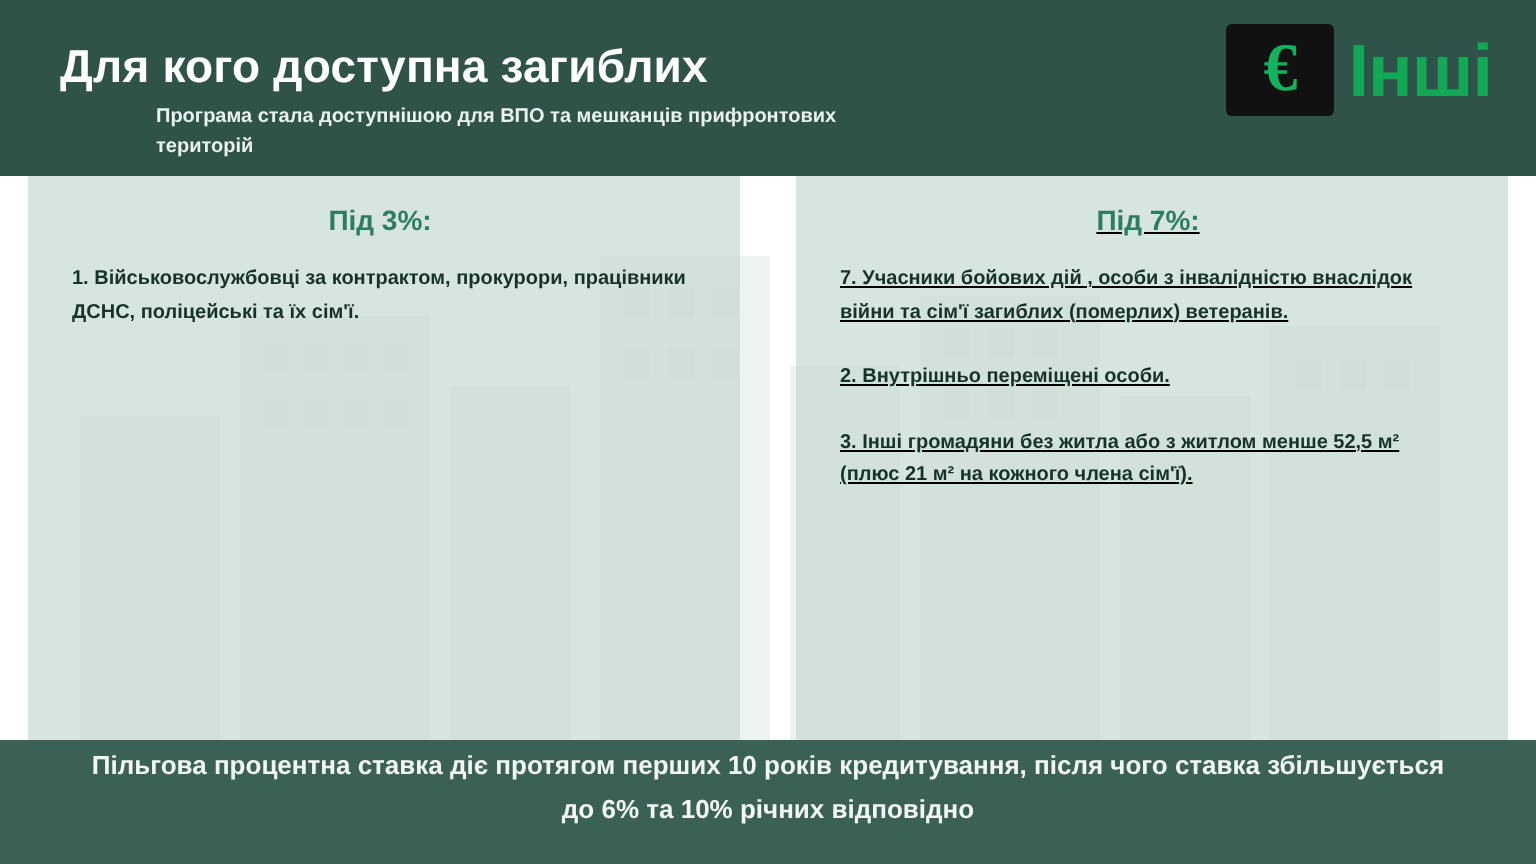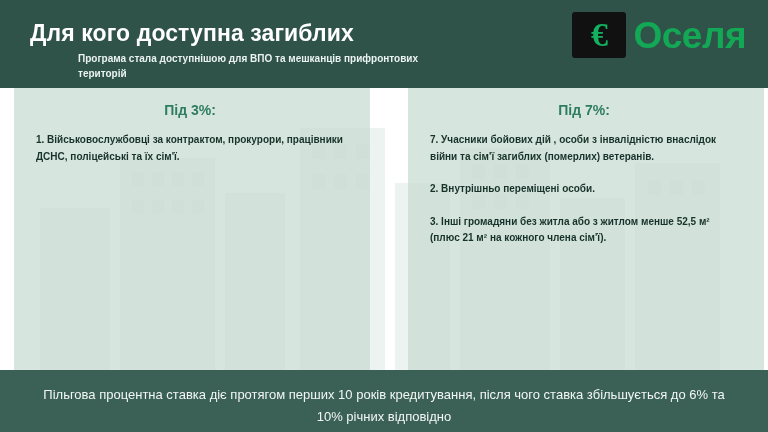--- a/index.html
+++ b/index.html
@@ -68,36 +68,37 @@
     color: #12a855; font-size: 37px; font-weight: bold; line-height: 1;
     letter-spacing: -0.5px;
   }
 
   
   .col {
     position: absolute; top: 88px; width: 356px; height: 282px;
     padding: 14px 26px 10px 22px;
   }
   .col-left  { left: 14px;  background: rgba(199, 219, 211, 0.72); }
-  .col-right { left: 408px; background: rgba(199, 219, 211, 0.72); }
+  .col-right { left: 398px; background: rgba(199, 219, 211, 0.72); text-decoration: underline; }
 
   .col-title {
     text-align: center; color: #2e7d63; font-size: 14px; font-weight: bold;
     margin-bottom: 14px;
   }
   .item {
     color: #16322a; font-size: 10px; font-weight: bold;
     line-height: 1.65; margin-bottom: 16px;
   }
 
   
   .footer-note {
-    position: absolute; left: 40px; top: 384px; width: 688px;
+    position: absolute; left: 40px; top: 372px; width: 688px;
     text-align: center; color: #f2f7f4; font-size: 13px;
     line-height: 1.7;
+    font-weight: bold;
   }
 </style>
 </head>
 <body>
 
 <div class="slide">
 
   <div class="band-top"></div>
   <div class="body-bg"></div>
   <div class="band-bottom"></div>
@@ -140,21 +141,21 @@
     </g>
   </svg>
 
   <div class="header-title">Для кого доступна загиблих</div>
   <div class="header-sub">Програма стала доступнішою для ВПО та мешканців прифронтових територій</div>
 
   <div class="logo">
     <div class="logo-mark">
       <span>€</span>
     </div>
-    <div class="logo-text">Оселя</div>
+    <div class="logo-text">Інші</div>
   </div>
 
   <div class="col col-left">
     <div class="col-title">Під 3%:</div>
     <div class="item">1. Військовослужбовці за контрактом, прокурори, працівники ДСНС, поліцейські та їх сім'ї.</div>
   </div>
 
   <div class="col col-right">
     <div class="col-title">Під 7%:</div>
     <div class="item">7. Учасники бойових дій , особи з інвалідністю внаслідок війни та сім'ї загиблих (померлих) ветеранів.</div>

